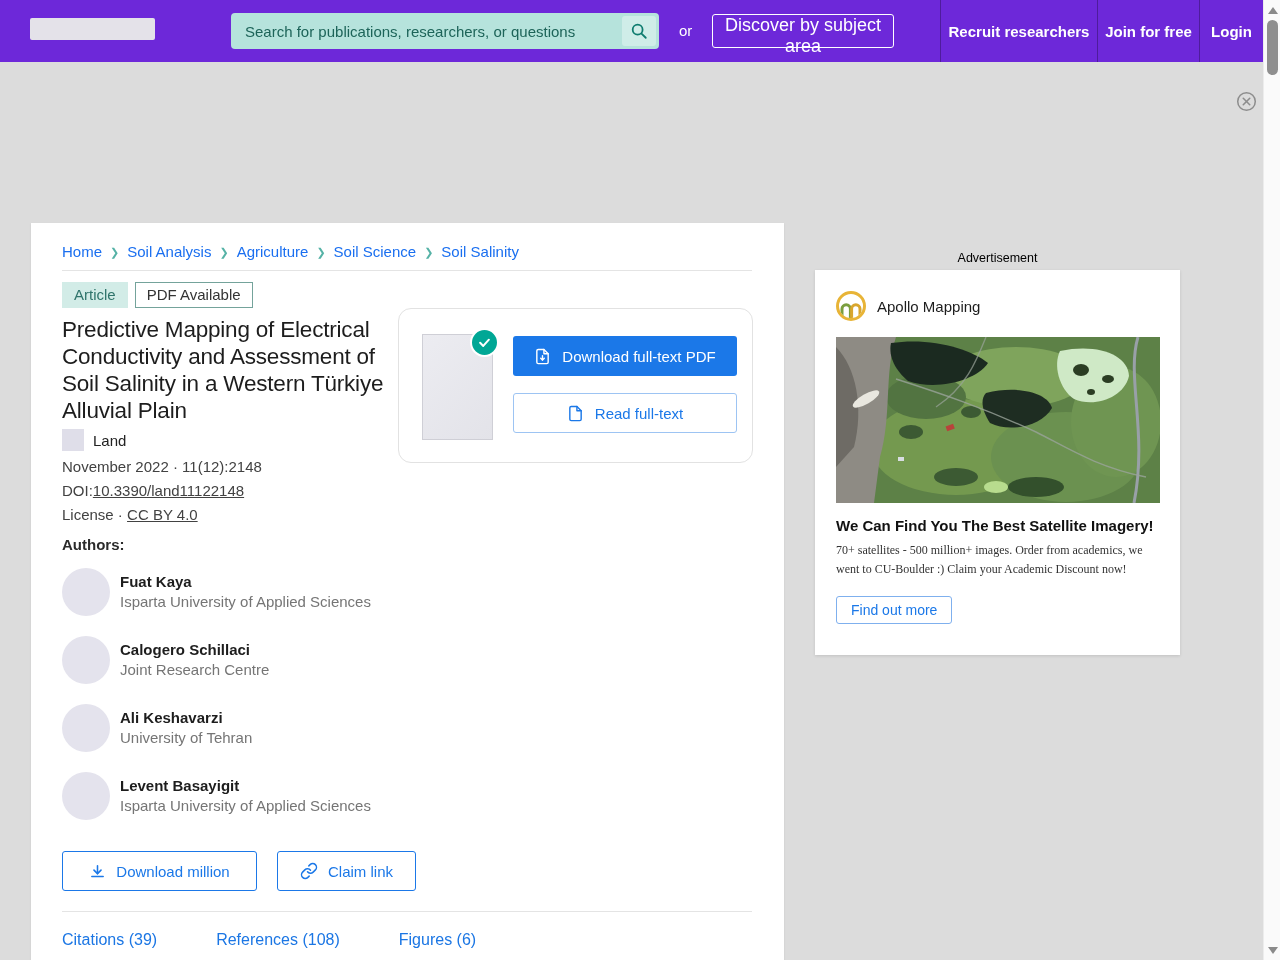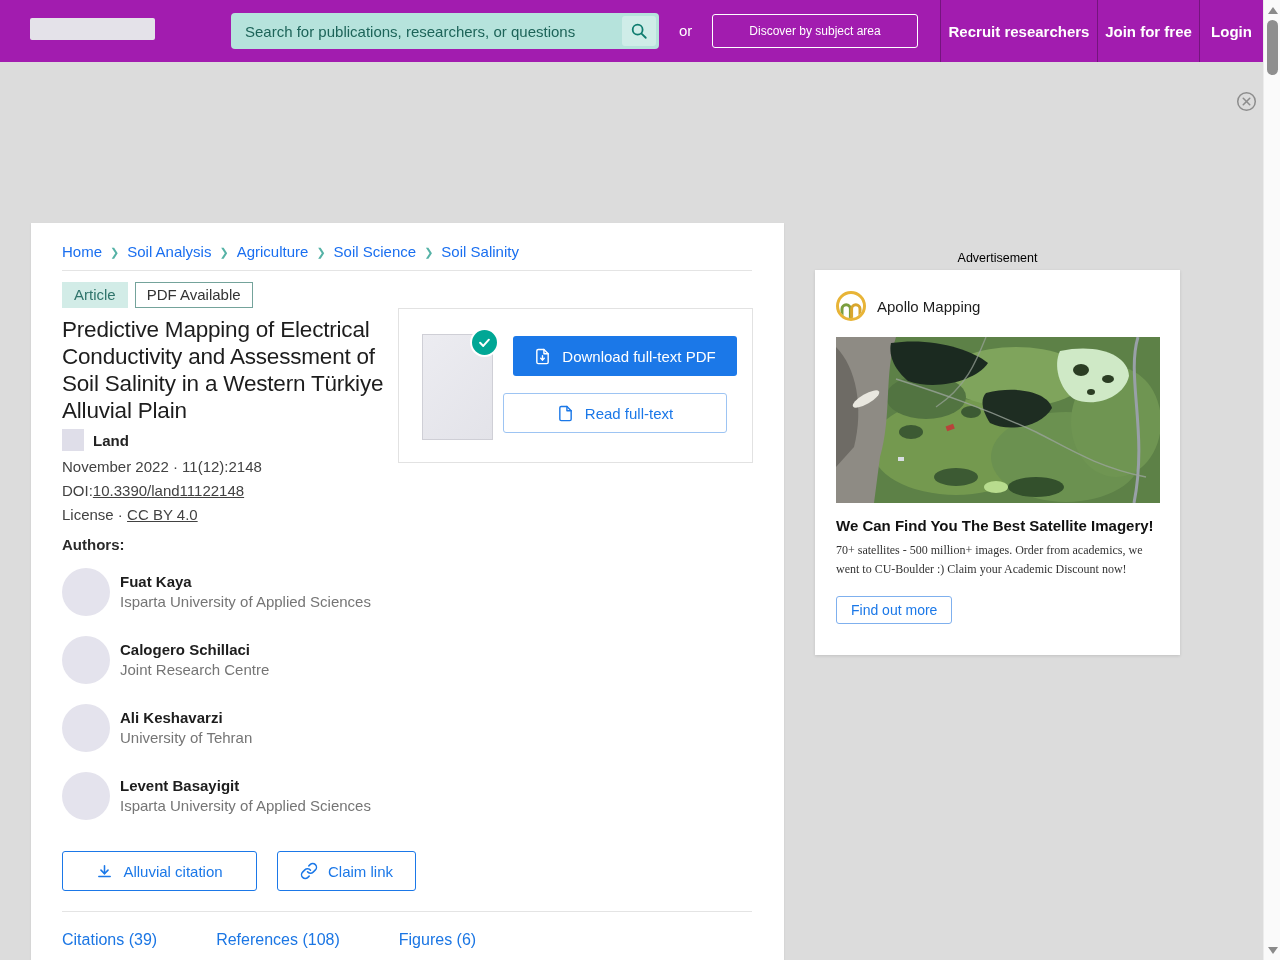--- a/index.html
+++ b/index.html
@@ -1,27 +1,27 @@
 <!DOCTYPE html>
 <html><head>
 <meta charset="utf-8">
 <style>
   * { margin:0; padding:0; box-sizing:border-box; }
   html,body { width:1280px; height:960px; overflow:hidden; }
   body { font-family:"Liberation Sans", sans-serif; background:#dcdcdc; position:relative; color:#333; }
 
   
-  .header { position:absolute; left:0; top:0; width:1263px; height:62px; background:#a21caf; z-index:10; }
+  .header { position:absolute; left:0; top:0; width:1263px; height:62px; background:#6d28d9; z-index:10; }
   .logo-placeholder { position:absolute; left:30px; top:18px; width:125px; height:22px; background:#e4e2e9; border-radius:2px; }
   .search-wrap { position:absolute; left:231px; top:13px; width:428px; height:36px; background:#b6e3dc; border-radius:4px; display:flex; align-items:center; }
   .search-input { flex:1; border:none; background:transparent; outline:none; padding:0 14px; font-size:15px; color:#14544b; font-family:"Liberation Sans", sans-serif; }
   .search-input::placeholder { color:#1d6459; opacity:1; }
   .search-btn { width:34px; height:30px; margin-right:3px; border:none; border-radius:3px; background:rgba(255,255,255,0.35); display:flex; align-items:center; justify-content:center; cursor:pointer; }
   .or-label { position:absolute; left:679px; top:22px; color:#fff; font-size:15px; }
-  .discover-btn { position:absolute; left:712px; top:14px; width:206px; height:34px; background:transparent; border:1px solid #fff; border-radius:3px; color:#fff; font-size:12px; cursor:pointer; font-family:"Liberation Sans", sans-serif; }
+  .discover-btn { position:absolute; left:712px; top:14px; width:182px; height:34px; background:transparent; border:1px solid #fff; border-radius:3px; color:#fff; font-size:18px; cursor:pointer; font-family:"Liberation Sans", sans-serif; }
   .nav-divider { position:absolute; top:0; width:1px; height:62px; background:rgba(0,0,0,0.28); }
   .nav-item { position:absolute; top:0; height:62px; display:flex; align-items:center; justify-content:center; color:#fff; font-size:15px; font-weight:700; cursor:pointer; }
 
   
   .scrollbar { position:absolute; right:0; top:0; width:17px; height:960px; background:#fafafa; border-left:1px solid #ececec; z-index:20; }
   .scroll-up { position:absolute; left:4px; top:7px; width:0; height:0; border-left:5px solid transparent; border-right:5px solid transparent; border-bottom:7px solid #8a8a8a; cursor:pointer; }
   .scroll-down { position:absolute; left:4px; bottom:6px; width:0; height:0; border-left:5px solid transparent; border-right:5px solid transparent; border-top:7px solid #8a8a8a; cursor:pointer; }
   .scroll-thumb { position:absolute; left:3px; top:20px; width:11px; height:55px; background:#8f8f8f; border-radius:6px; cursor:pointer; }
 
   
@@ -32,41 +32,41 @@
   .breadcrumb { position:absolute; left:31px; top:20px; display:flex; align-items:center; font-size:15px; }
   .breadcrumb a { color:#1a6ff0; text-decoration:none; cursor:pointer; }
   .crumb-sep { color:#55b2a6; font-size:11px; margin:0 8px; padding-top:2px; }
   .divider { position:absolute; left:31px; width:690px; height:1px; background:#e4e4e4; }
   .tags-row { position:absolute; left:31px; top:59px; display:flex; gap:7px; }
   .tag-article { background:#d2ece7; color:#2f746b; font-size:15px; padding:4px 12px 5px; }
   .tag-pdf { background:#fff; border:1px solid #74a39b; color:#333; font-size:15px; padding:3px 11px 4px; }
   .paper-title { position:absolute; left:31px; top:93px; width:322px; font-size:22.5px; line-height:27px; font-weight:500; color:#1d1d1d; letter-spacing:-0.2px; }
   .journal-row { position:absolute; left:31px; top:206px; display:flex; align-items:center; gap:9px; }
   .journal-badge { width:22px; height:22px; background:#dfdee9; }
-  .journal-name { font-size:15px; font-weight:700; color:#222; }
+  .journal-name { font-size:15px; font-weight:400; color:#222; }
   .meta-line { position:absolute; left:31px; top:235px; font-size:15px; color:#424242; }
   .doi-line { position:absolute; left:31px; top:259px; font-size:15px; color:#424242;text-align:right; }
   .doi-line a, .lic-line a { color:#424242; text-decoration:underline; cursor:pointer; }
   .lic-line { position:absolute; left:31px; top:283px; font-size:15px; color:#424242; }
   .authors-label { position:absolute; left:31px; top:313px; font-size:15px; font-weight:700; color:#2b2b2b; }
   .author-row { position:absolute; left:31px; display:flex; align-items:center; gap:10px; cursor:pointer; }
   .avatar { width:48px; height:48px; border-radius:50%; background:#e4e3ed; flex-shrink:0; }
   .author-name { font-size:15px; font-weight:700; color:#1d1d1d; line-height:20px; }
   .author-aff { font-size:15px; color:#757575; line-height:20px; }
   .cite-row { position:absolute; left:31px; top:628px; display:flex; gap:20px; }
   .btn-outline { height:40px; border:1px solid #1b78e8; background:#fff; border-radius:3px; color:#1b78e8; font-size:15px; display:flex; align-items:center; justify-content:center; gap:10px; cursor:pointer; font-family:"Liberation Sans", sans-serif; }
   .tabs-row { position:absolute; left:31px; top:708px; display:flex; gap:59px; font-size:16px; }
   .tabs-row a { color:#1b76e4; text-decoration:none; cursor:pointer; }
 
   
-  .action-card { position:absolute; left:367px; top:85px; width:355px; height:155px; background:#fff; border:1px solid #e2e2e2; border-radius:0; }
+  .action-card { position:absolute; left:367px; top:85px; width:355px; height:155px; background:#fff; border:1px solid #e2e2e2; border-radius:13px; }
   .pdf-thumb { position:absolute; left:23px; top:25px; width:71px; height:106px; background:linear-gradient(135deg,#ececf1 0%,#e3e3e9 100%); border:1px solid #cfcfd6; cursor:pointer; }
   .check-badge { position:absolute; left:71px; top:19px; width:29px; height:29px; border-radius:50%; background:#00a795; border:2px solid #fff; display:flex; align-items:center; justify-content:center; }
   .btn-primary { position:absolute; left:114px; top:27px; width:224px; height:40px; background:#1b78e8; border:none; border-radius:3px; color:#fff; font-size:15px; display:flex; align-items:center; justify-content:center; gap:11px; cursor:pointer; font-family:"Liberation Sans", sans-serif; }
-  .btn-read { position:absolute; left:104px; top:84px; width:224px; height:40px; background:#fff; border:1px solid #9dc4f3; border-radius:3px; color:#1b78e8; font-size:15px; display:flex; align-items:center; justify-content:center; gap:11px; cursor:pointer; font-family:"Liberation Sans", sans-serif; }
+  .btn-read { position:absolute; left:114px; top:84px; width:224px; height:40px; background:#fff; border:1px solid #9dc4f3; border-radius:3px; color:#1b78e8; font-size:15px; display:flex; align-items:center; justify-content:center; gap:11px; cursor:pointer; font-family:"Liberation Sans", sans-serif; }
 
   
   .ad-label { position:absolute; left:815px; top:251px; width:365px; text-align:center; font-size:12.5px; color:#000000; }
   .ad-card { position:absolute; left:815px; top:270px; width:365px; height:385px; background:#fff; box-shadow:0 1px 3px rgba(0,0,0,0.12); }
   .ad-logo { position:absolute; left:21px; top:21px; width:30px; height:30px; border-radius:50%; border:3px solid #e8b437; background:#fff; display:flex; align-items:flex-end; justify-content:center; overflow:hidden; }
   .ad-brand { position:absolute; left:62px; top:28px; font-size:15px; color:#1d1d1d; cursor:pointer; }
   .ad-image { position:absolute; left:21px; top:67px; width:324px; height:166px; cursor:pointer; }
   .ad-headline { position:absolute; left:21px; top:247px; width:322px; font-size:15px; font-weight:700; color:#111; }
   .ad-body { position:absolute; left:21px; top:271px; width:324px; font-size:12px; line-height:19px; color:#333;font-family:Liberation Serif, serif; }
   .ad-cta { position:absolute; left:21px; top:326px; height:28px; padding:0 14px; background:#fff; border:1px solid #7fb0ee; border-radius:3px; color:#1b78e8; font-size:14px; cursor:pointer; font-family:"Liberation Sans", sans-serif; }
@@ -184,21 +184,21 @@
 
   <div class="cite-row">
     <button class="btn-outline" style="width:195px">
       <span>
         <svg width="17" height="17" viewBox="0 0 24 24" fill="none" stroke="#1b78e8" stroke-width="2.2" stroke-linecap="round" stroke-linejoin="round">
             <polyline points="7 10 12 15 17 10"></polyline>
             <line x1="12" y1="15" x2="12" y2="4"></line>
             <path d="M4 19h16"></path>
           </svg>
       </span>
-      <span>Alluvial citation</span>
+      <span>Download million</span>
     </button>
     <button class="btn-outline" style="width:139px">
       <span>
         <svg width="18" height="18" viewBox="0 0 24 24" fill="none" stroke="#1b78e8" stroke-width="2" stroke-linecap="round" stroke-linejoin="round">
             <path d="M10 13a5 5 0 0 0 7.54.54l3-3a5 5 0 0 0-7.07-7.07l-1.72 1.71"></path>
             <path d="M14 11a5 5 0 0 0-7.54-.54l-3 3a5 5 0 0 0 7.07 7.07l1.71-1.71"></path>
           </svg>
       </span>
       <span>Claim link</span>
     </button>

